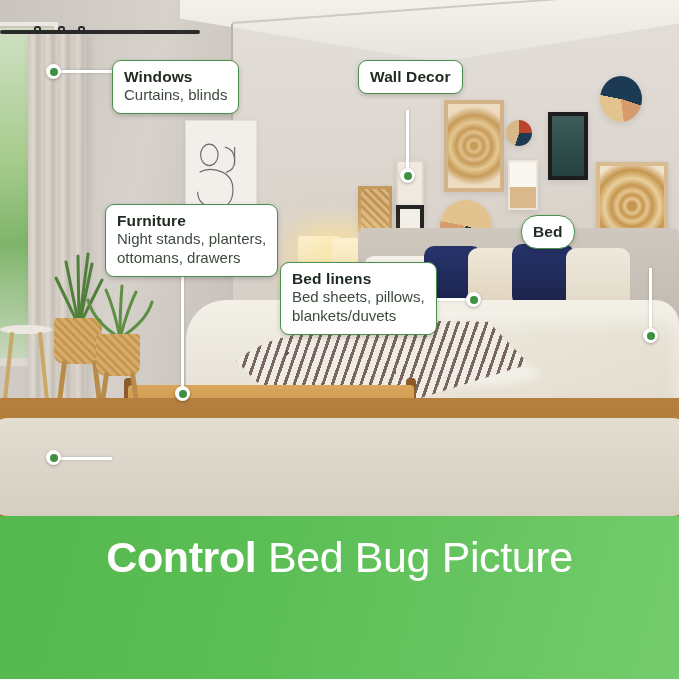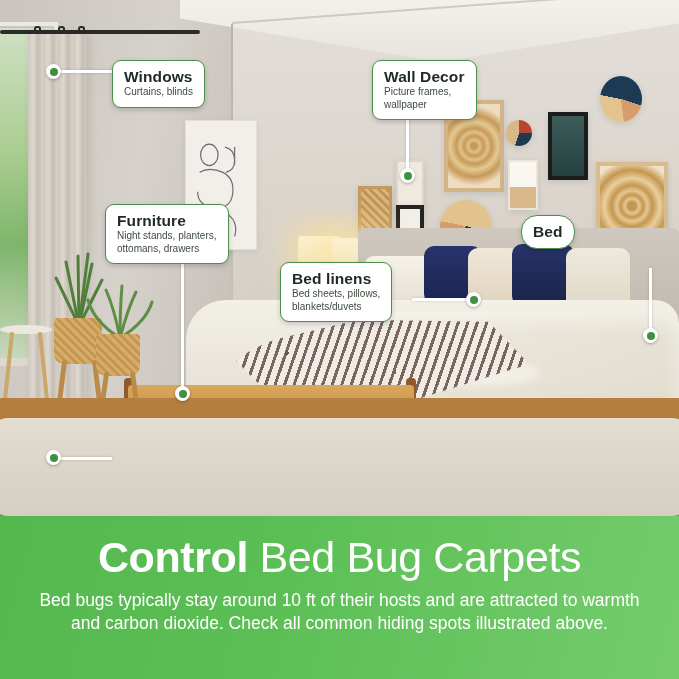--- a/index.html
+++ b/index.html
@@ -191,21 +191,21 @@
     border-radius:9px;
     padding:7px 11px 8px 11px;
     box-shadow:0 2px 5px rgba(0,0,0,.18);
     z-index:30;
   }
   .callout .c-title {
     font-size:15.5px; font-weight:700; color:#1f2a20;
     letter-spacing:.1px; line-height:1.12; white-space:nowrap;
   }
   .callout .c-sub {
-    font-size:10px; font-weight:400; color:#3d4a3d;
+    font-size:15px; font-weight:400; color:#3d4a3d;
     line-height:1.24; margin-top:1px; white-space:pre-line;
   }
 
   .leader {
     position:absolute; background:#ffffff; z-index:20;
     box-shadow:0 0 3px rgba(0,0,0,.18);
   }
   .leader.h { height:3px; }
   .leader.v { width:3px; }
 
@@ -399,24 +399,22 @@
     <div class="leader h" style="left:56px;top:457px;width:56px;"></div>
     <div class="dot" style="left:46px;top:450px;">
         <i></i>
       </div>
 
     <div class="callout" style="left:112px;top:60px;">
       <div class="c-title">Windows</div>
       <div class="c-sub">Curtains, blinds</div>
     </div>
 
-    <div class="callout" style="left:372px;top:60px;">
+    <div class="callout" style="left:358px;top:60px;">
       <div class="c-title">Wall Decor</div>
-      <div class="c-sub">Picture frames,
-wallpaper</div>
     </div>
 
     <div class="callout" style="left:105px;top:204px;">
       <div class="c-title">Furniture</div>
       <div class="c-sub">Night stands, planters,
 ottomans, drawers</div>
     </div>
 
     <div class="callout" style="left:280px;top:262px;">
       <div class="c-title">Bed linens</div>
@@ -426,18 +424,17 @@
 
     <div class="callout" style="left:521px;top:215px;border-radius:16px;">
       <div class="c-title">Bed</div>
     </div>
 
 
   </div>
 
   <div class="banner">
     <div class="banner-title">
-      <b>Control</b><span> Bed Bug Carpets</span>
-    </div>
-    <div class="banner-sub">Bed bugs typically stay around 10 ft of their hosts and are attracted to warmth and carbon dioxide. Check all common hiding spots illustrated above.</div>
+      <b>Control</b><span> Bed Bug Picture</span>
+    </div>
   </div>
 
 </div>
 
 </body></html>

